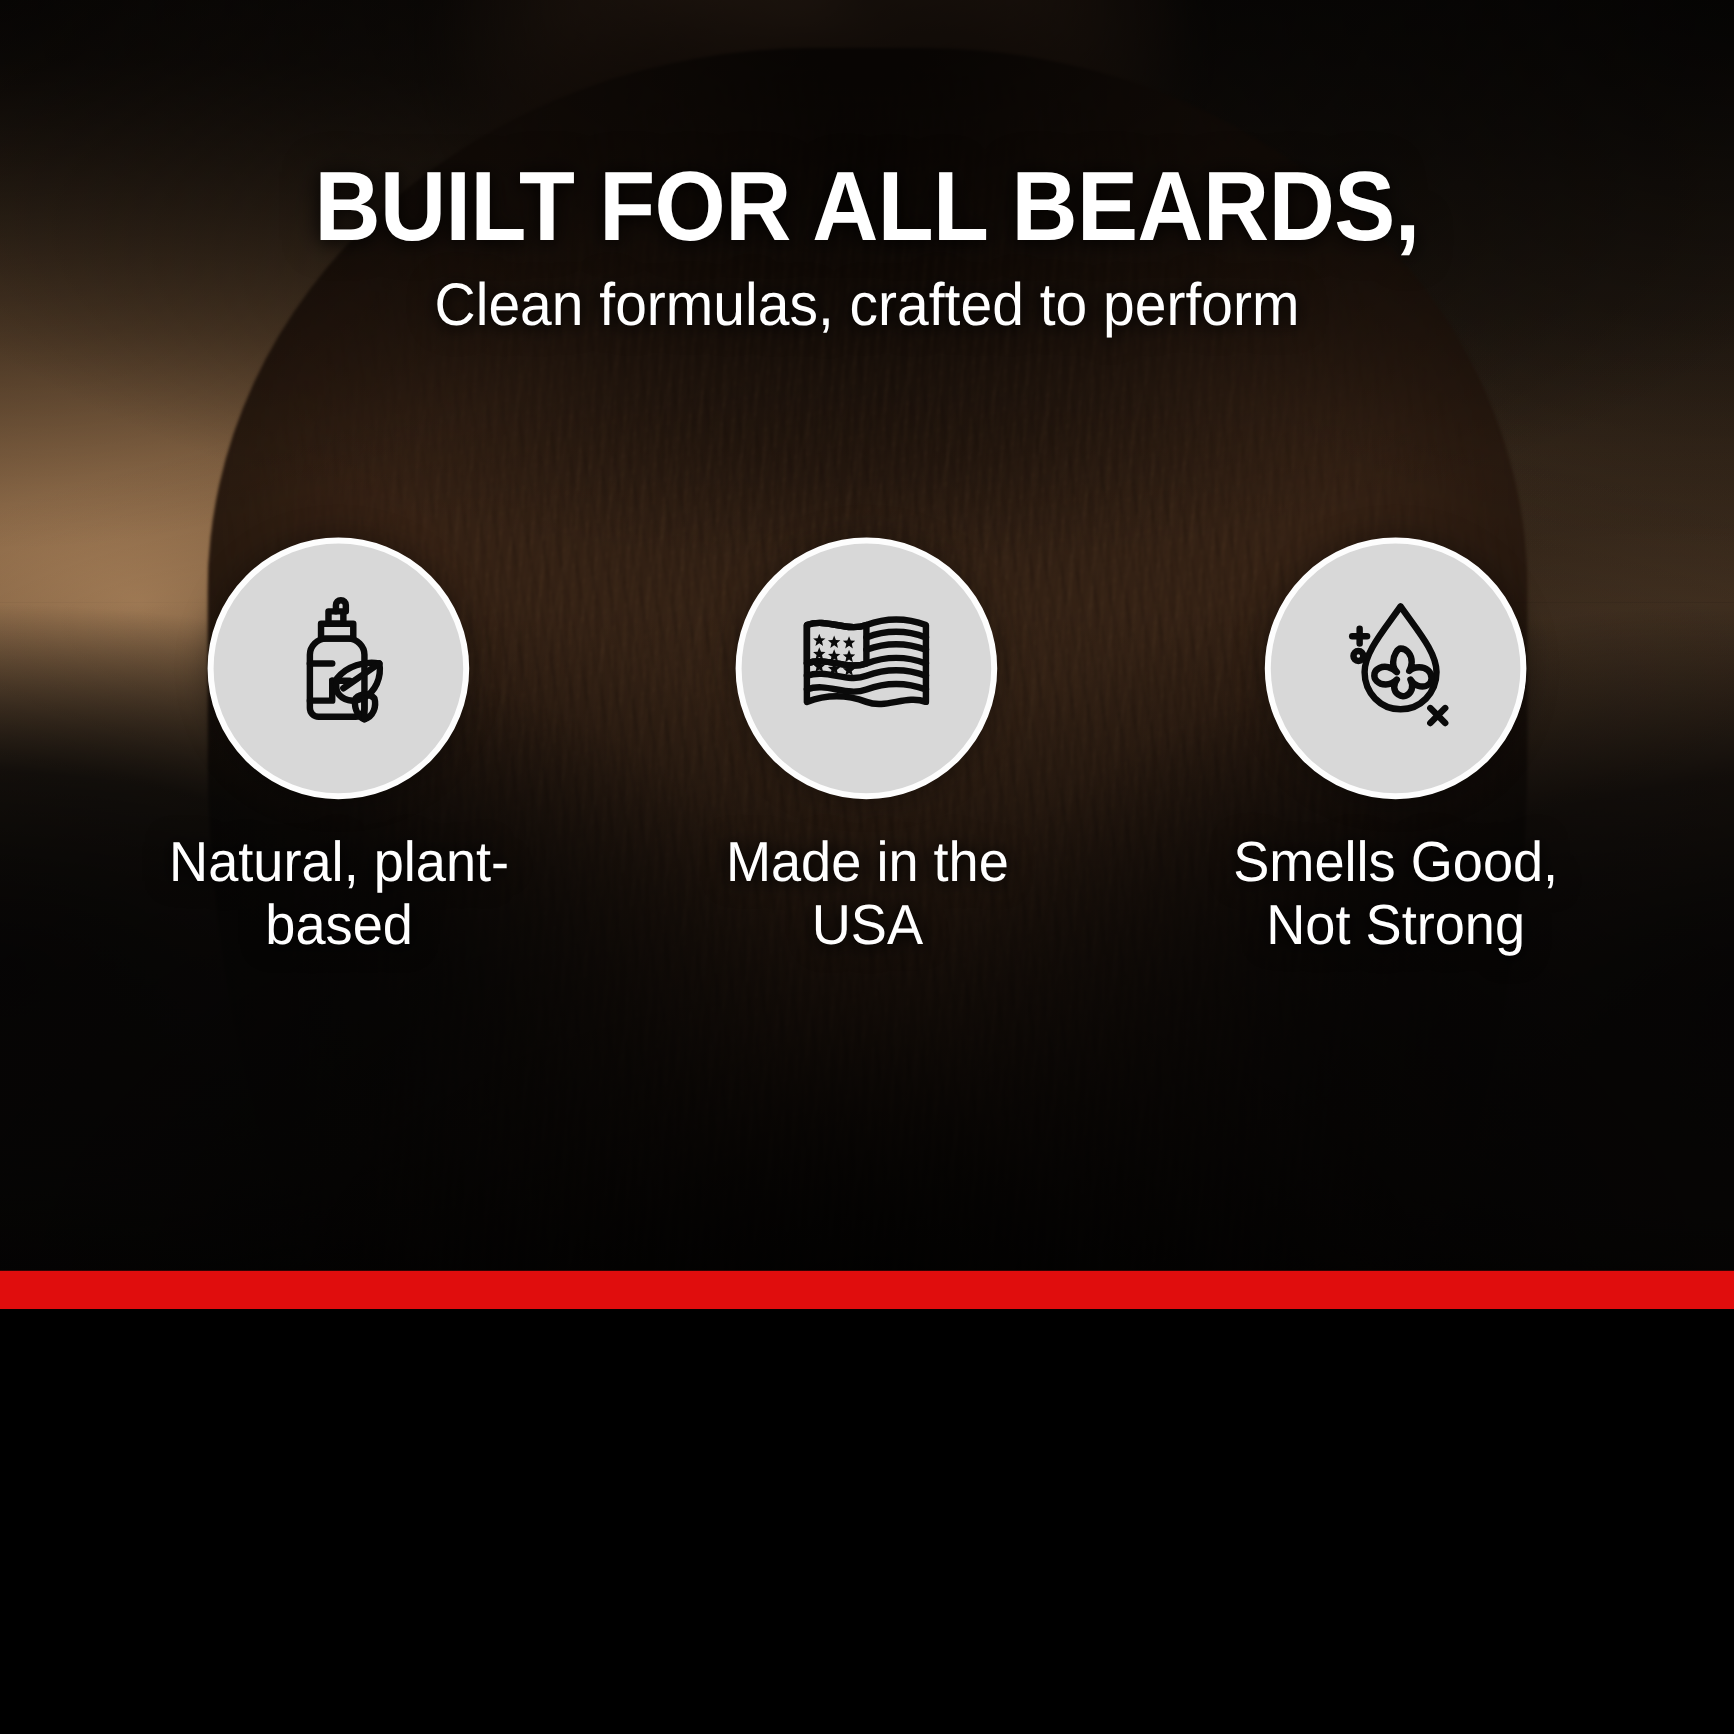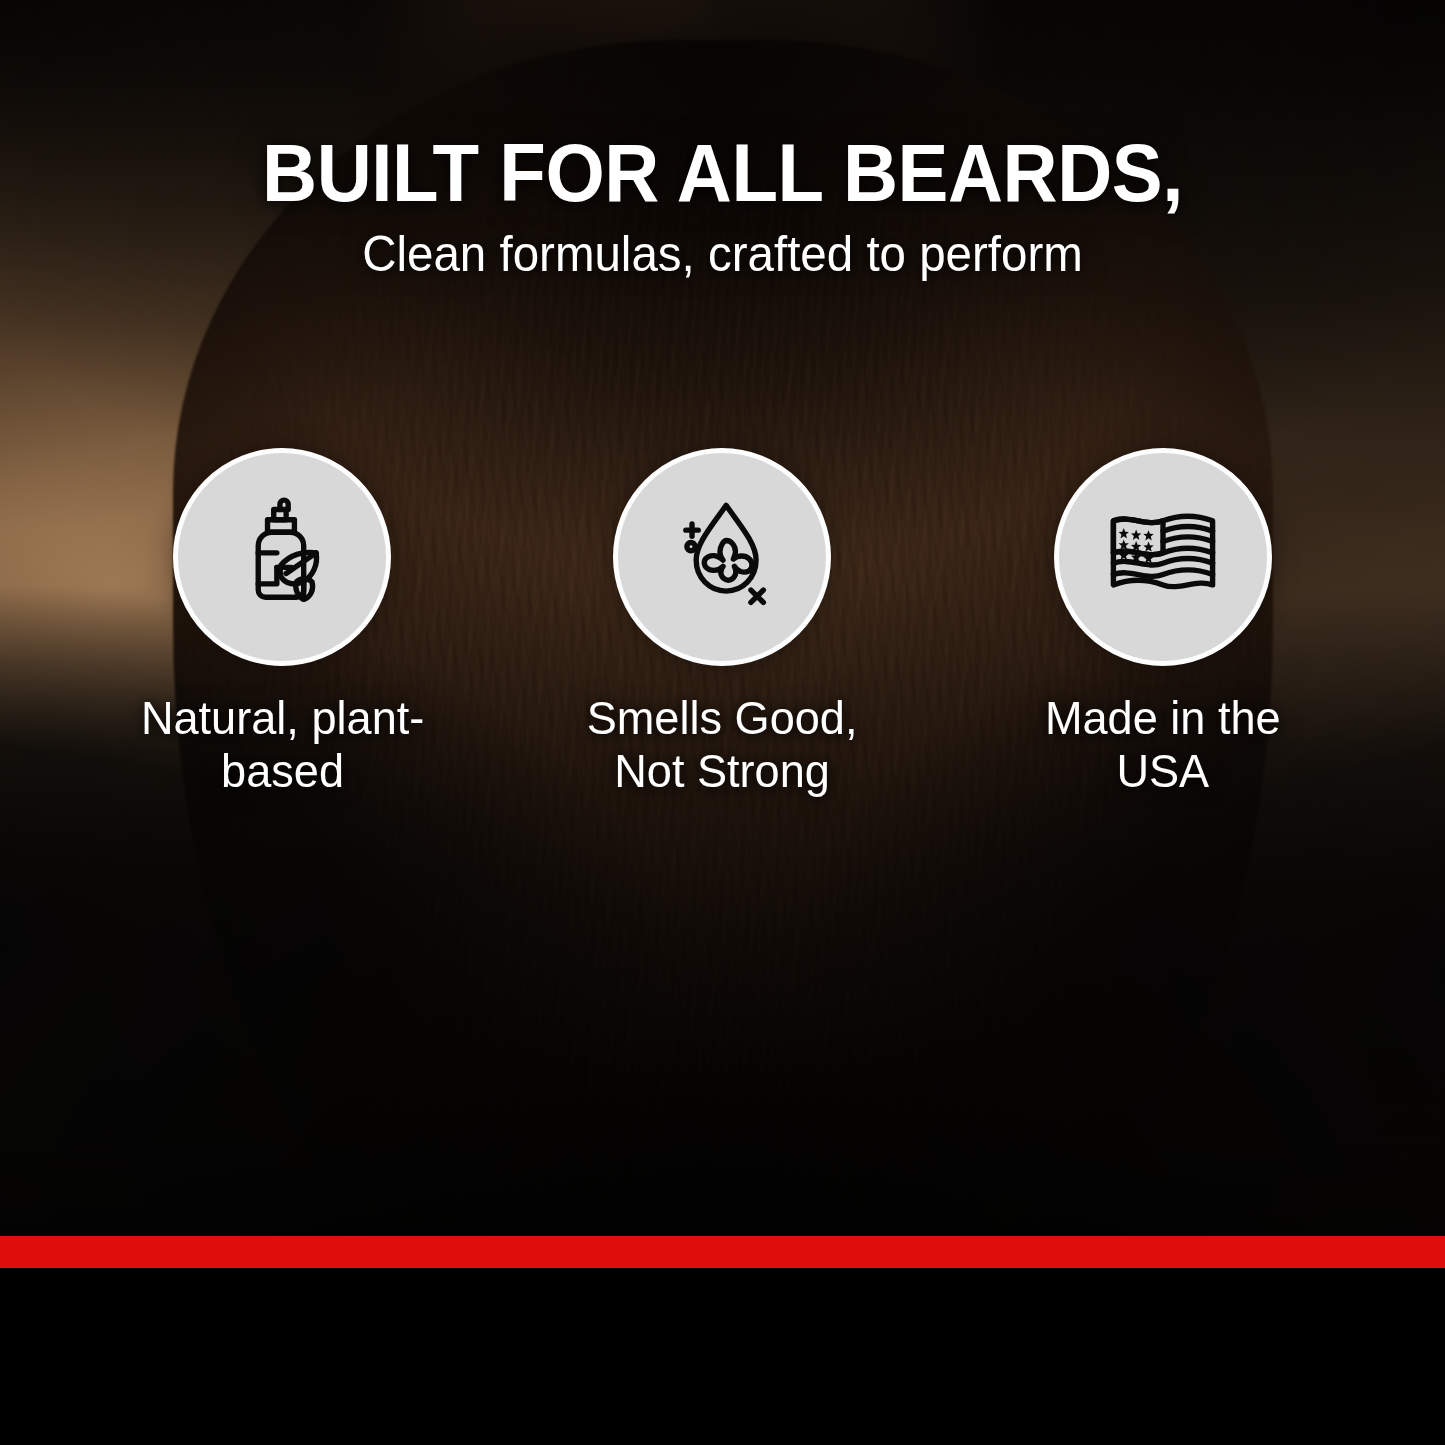--- a/index.html
+++ b/index.html
@@ -7,21 +7,21 @@
     padding: 0;
     background: #000;
   }
   body {
     font-family: "Liberation Sans", sans-serif;
   }
 
   #poster {
     position: relative;
     width: 1445px;
-    height: 1268px;
+    height: 1091px;
     overflow: hidden;
     background: #120c08;
   }
 
   
   .photo {
     position: absolute;
     inset: 0;
     overflow: hidden;
   }
@@ -259,38 +259,20 @@
         </svg>
       </div>
       <div class="feature-label">
         <span>Natural, plant-</span><br>
         <span>based</span>
       </div>
     </div>
 
 
 
-
-    <div class="feature">
-      <div class="badge">
-        <svg viewBox="0 0 120 120">
-          <path class="ln" d="M64 10c14 20 29 37 29 53 0 17-13 30-29 30S35 80 35 63c0-16 15-33 29-53z"></path>
-          <path class="ln" d="M64 44c5 0 9 5 9 11 0 3-1 5-2 7 2-2 5-3 8-3 6 0 10 4 10 9s-5 8-11 6c-3-1-5-3-6-5 1 2 2 5 1 8-2 5-7 7-11 4-4-3-4-8-1-12-2 2-5 4-9 4-6 0-10-4-9-9 1-4 6-6 11-5 3 1 5 2 7 4-2-2-3-5-3-8 0-6 4-11 6-11z"></path>
-          <circle class="ln" cx="30" cy="50" r="4"></circle>
-          <path class="ln" d="M31 28v12"></path>
-          <path class="ln" d="M25 34h12"></path>
-          <path class="ln" d="M88 92l12 12"></path>
-          <path class="ln" d="M100 92l-12 12"></path>
-        </svg>
-      </div>
-      <div class="feature-label">
-        <span>Smells Good,</span><br>
-        <span>Not Strong</span>
-      </div>
-    </div>
 
     <div class="feature">
       <div class="badge">
         <svg viewBox="0 0 120 120">
           <path class="ln" d="M12 25c16-6 32 6 48 0s32-6 48 0v62c-16-6-32 6-48 0s-32-6-48 0V25z"></path>
           <path class="ln" d="M12 56c16-6 32 6 48 0s32-6 48 0"></path>
           <path class="ln" d="M60 35c16-6 32-6 48 0"></path>
           <path class="ln" d="M60 45c16-6 32-6 48 0"></path>
           <path class="ln" d="M12 66c16-6 32 6 48 0s32-6 48 0"></path>
           <path class="ln" d="M12 77c16-6 32 6 48 0s32-6 48 0"></path>
@@ -305,16 +287,34 @@
           <path class="fl" d="M34 55l1.4 3.6 3.6.2-2.8 2.4.9 3.8-3.1-2.2-3.1 2.2.9-3.8-2.8-2.4 3.6-.2z"></path>
           <path class="fl" d="M46 56l1.4 3.6 3.6.2-2.8 2.4.9 3.8-3.1-2.2-3.1 2.2.9-3.8-2.8-2.4 3.6-.2z"></path>
         </svg>
       </div>
       <div class="feature-label">
         <span>Made in the</span><br>
         <span>USA</span>
       </div>
     </div>
 
+    <div class="feature">
+      <div class="badge">
+        <svg viewBox="0 0 120 120">
+          <path class="ln" d="M64 10c14 20 29 37 29 53 0 17-13 30-29 30S35 80 35 63c0-16 15-33 29-53z"></path>
+          <path class="ln" d="M64 44c5 0 9 5 9 11 0 3-1 5-2 7 2-2 5-3 8-3 6 0 10 4 10 9s-5 8-11 6c-3-1-5-3-6-5 1 2 2 5 1 8-2 5-7 7-11 4-4-3-4-8-1-12-2 2-5 4-9 4-6 0-10-4-9-9 1-4 6-6 11-5 3 1 5 2 7 4-2-2-3-5-3-8 0-6 4-11 6-11z"></path>
+          <circle class="ln" cx="30" cy="50" r="4"></circle>
+          <path class="ln" d="M31 28v12"></path>
+          <path class="ln" d="M25 34h12"></path>
+          <path class="ln" d="M88 92l12 12"></path>
+          <path class="ln" d="M100 92l-12 12"></path>
+        </svg>
+      </div>
+      <div class="feature-label">
+        <span>Smells Good,</span><br>
+        <span>Not Strong</span>
+      </div>
+    </div>
+
   </div>
 
   <div class="red-bar"></div>
 </div>
 
 </body></html>

